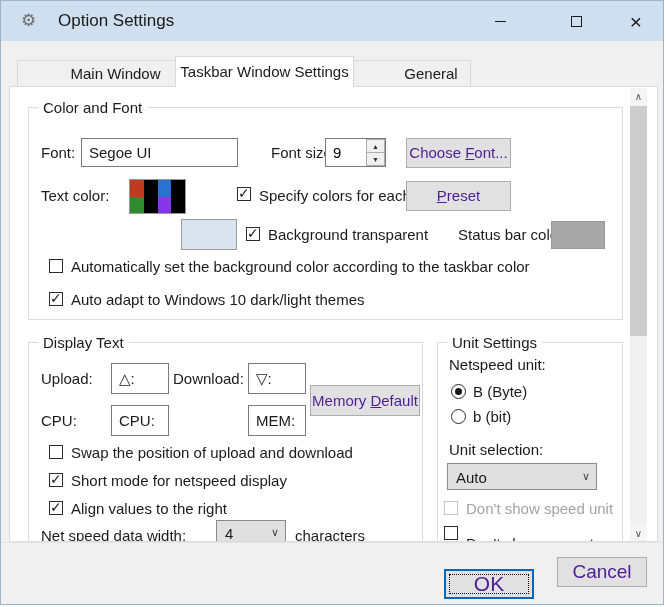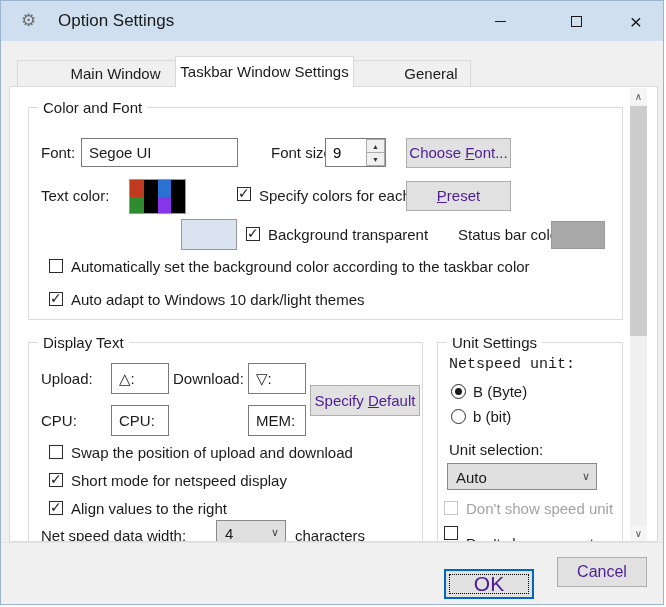--- a/index.html
+++ b/index.html
@@ -57,21 +57,21 @@
   .tcs .half{flex:1 1 50%;}
   
   .sb{position:absolute;left:620px;top:1px;width:17px;height:454px;background:#f0f0f0;}
   .sb-btn{position:absolute;left:0;width:17px;height:17px;background:#f5f5f5;border:none;color:#555;font-size:10px;line-height:17px;text-align:center;padding:0;}
   .sb-up{top:0;}
   .sb-down{bottom:0;}
   .sb-thumb{position:absolute;left:0;top:18px;width:17px;height:230px;background:#cdcdcd;}
   
   .footer-line{position:absolute;left:0;top:541px;width:664px;height:1px;background:#e4e4e4;}
   .btn-ok{left:443px;top:556px;width:90px;height:30px;border:2px solid #0067c0;outline:1px dotted #000;outline-offset:-6px;line-height:26px;font-size:21px;margin-top:12px;}
-  .btn-cancel{left:556px;top:556px;width:90px;height:30px;line-height:28px;font-size:16px;}
+  .btn-cancel{left:556px;top:556px;width:90px;height:30px;line-height:28px;font-size:19px;}
 </style>
 </head>
 <body>
 
 <div class="window">
 
   <div class="titlebar" style="background-color: rgb(207, 223, 239);">
     <span class="app-icon">⚙</span>
     <span class="title">Option Settings</span>
     <button class="winbtn winbtn-min">
@@ -144,21 +144,21 @@
       </div>
     </div>
 
     <div class="gb" style="left:18px;top:255px;width:395px;height:215px;">
       <span class="legend">Display Text</span>
 
       <span class="lbl" style="left:12px;top:20px;line-height:31px;">Upload:</span>
       <input class="input" style="left: 82px; top: 20px; width: 58px; height: 31px;" value="△:">
       <span class="lbl" style="left:144px;top:20px;line-height:31px;text-align:center;">Download:</span>
       <input class="input" style="left: 219px; top: 20px; width: 58px; height: 31px;" value="▽:">
-      <button class="btn" style="left:281px;top:42px;width:110px;height:31px;line-height:29px;"><span>Specify </span><span class="mn">D</span><span>efault</span></button>
+      <button class="btn" style="left:281px;top:42px;width:110px;height:31px;line-height:29px;"><span>Memory </span><span class="mn">D</span><span>efault</span></button>
 
       <span class="lbl" style="left:12px;top:62px;line-height:31px;">CPU:</span>
       <input class="input" style="left: 82px; top: 62px; width: 58px; height: 31px;" value="CPU:">
       <input class="input" style="left: 219px; top: 62px; width: 58px; height: 31px;" value="MEM:">
 
       <div class="cbrow">
         <span class="cb" style="left:20px;top:102px;"></span>
         <span class="cblbl" style="left:42px;top:97px;line-height:26px;">Swap the position of upload and download</span>
       </div>
       <div class="cbrow">
@@ -174,21 +174,21 @@
       <div class="combo" style="left:187px;top:177px;width:70px;height:26px;">
         <span class="val">4</span>
         <span class="chev">∨</span>
       </div>
       <span class="lbl" style="left:266px;top:180px;line-height:26px;">characters</span>
     </div>
 
     <div class="gb" style="left:427px;top:255px;width:186px;height:215px;">
       <span class="legend">Unit Settings</span>
 
-      <span class="lbl" style="left:11px;top:11px;line-height:22px;font-family:Liberation Mono, monospace;">Netspeed unit:</span>
+      <span class="lbl" style="left:11px;top:11px;line-height:22px;">Netspeed unit:</span>
 
       <div class="cbrow">
         <span class="radio on" style="left:13px;top:41px;"></span>
         <span class="cblbl" style="left:35px;top:38px;line-height:22px;">B (Byte)</span>
       </div>
       <div class="cbrow">
         <span class="radio" style="left:13px;top:66px;"></span>
         <span class="cblbl" style="left:35px;top:63px;line-height:22px;">b (bit)</span>
       </div>
 

